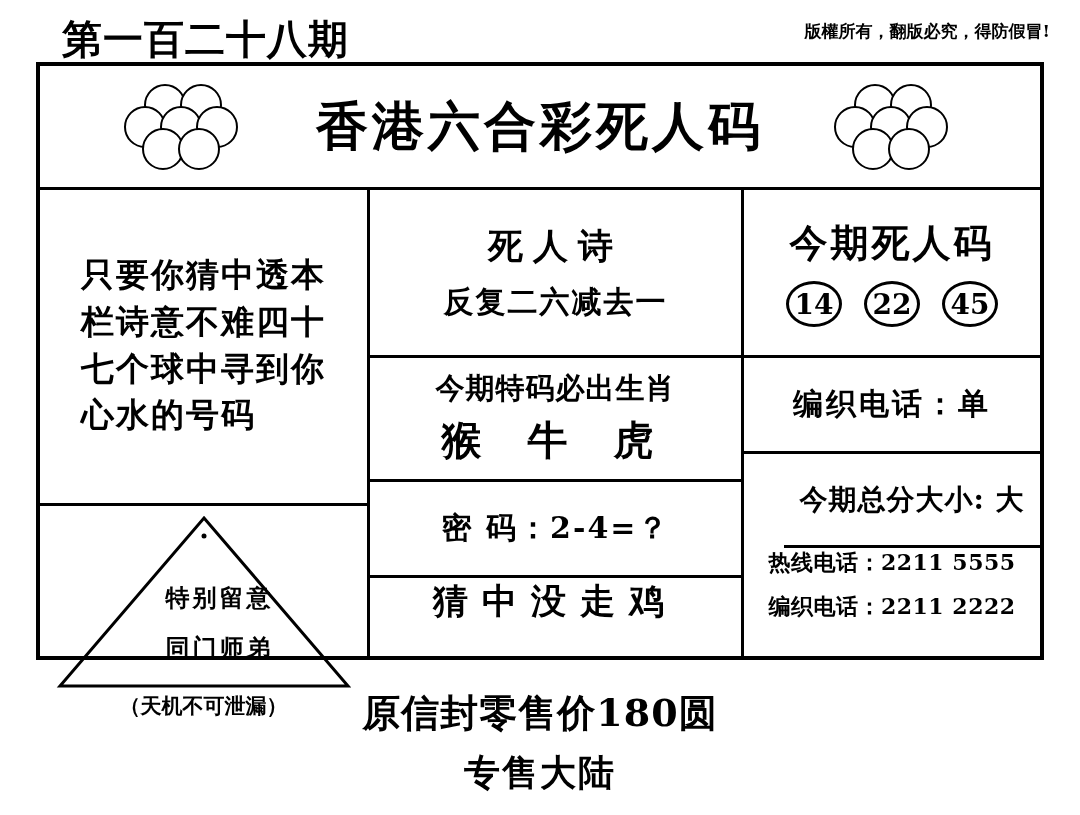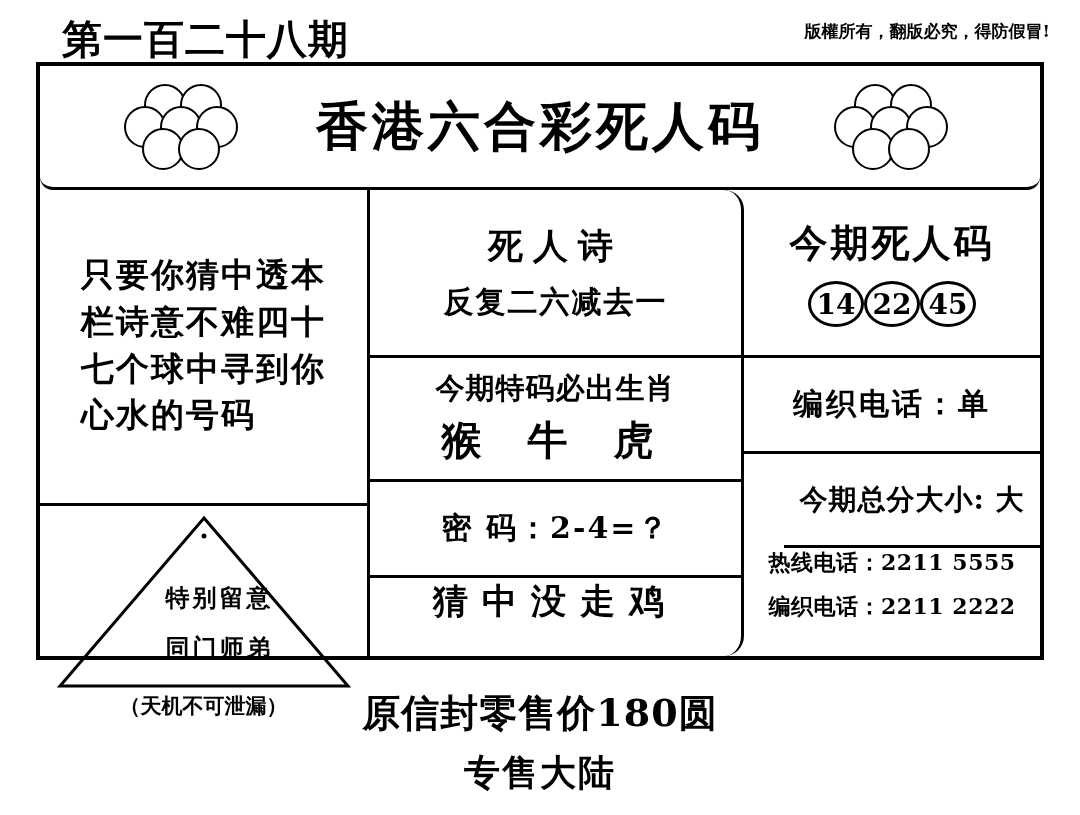--- a/index.html
+++ b/index.html
@@ -43,21 +43,20 @@
     width: 1008px; height: 598px;
     border: 4px solid #000;
     background: #fff;
   }
 
   
   .title-band {
     position: relative;
     height: 124px;
     border-bottom: 3px solid #000;
-    border-radius: 13px;
   }
   .title-text {
     position: absolute;
     left: 0; right: 0; top: 50%;
     transform: translateY(-50%);
     text-align: center;
     font-size: 52px;
     font-weight: bold;
     font-family: "DejaVu Serif", "Liberation Serif", serif;
     letter-spacing: 4px;
@@ -85,21 +84,21 @@
   .balls-cluster .b5 { left: 88px;  top: 22px; }
   .balls-cluster .b6 { left: 34px;  top: 44px; }
   .balls-cluster .b7 { left: 70px;  top: 44px; }
 
   
   .body-cols {
     display: flex;
     height: calc(598px - 124px - 8px);
   }
   .col-left   { width: 330px; border-right: 3px solid #000; position: relative; }
-  .col-mid    { width: 374px; border-right: 3px solid #000; position: relative; border-radius: 20px; }
+  .col-mid    { width: 374px; border-right: 3px solid #000; position: relative; }
   .col-right  { flex: 1; position: relative; border-radius: 27px; }
 
   .cell {
     border-bottom: 3px solid #000;
     position: relative;
   }
   .cell:last-child { border-bottom: none; }
 
   
   .poem {
@@ -149,21 +148,21 @@
   .mid-2 .h { font-size: 29px; font-weight: bold; font-family: "DejaVu Serif","Liberation Serif",serif; letter-spacing: 1px; }
   .mid-2 .z { font-size: 40px; font-weight: bold; font-family: "DejaVu Serif","Liberation Serif",serif; letter-spacing: 16px; margin-top: 4px; }
   .mid-3 { height: 96px; display: flex; align-items: center; justify-content: center; }
   .mid-3 .t { font-size: 30px; font-weight: bold; font-family: "DejaVu Serif","Liberation Serif",serif; letter-spacing: 2px; }
   .mid-4 { flex: 1; display: flex; align-items: center; justify-content: center; }
   .mid-4 .t { font-size: 35px; font-weight: bold; font-family: "DejaVu Serif","Liberation Serif",serif; letter-spacing: 14px; }
 
   
   .r-1 { height: 168px; display: flex; flex-direction: column; align-items: center; justify-content: center; }
   .r-1 .h { font-size: 38px; font-weight: bold; font-family: "DejaVu Serif","Liberation Serif",serif; letter-spacing: 3px; margin-bottom: 12px; }
-  .r-1 .nums { display: flex; }
+  .r-1 .nums { display: flex; gap: 22px; }
   .r-1 .num {
     width: 56px; height: 46px;
     border: 3px solid #000;
     border-radius: 50%;
     display: flex; align-items: center; justify-content: center;
     font-size: 28px; font-weight: bold;
     font-family: "DejaVu Serif","Liberation Serif",serif;
   }
   .r-2 { height: 96px; display: flex; align-items: center; justify-content: center; }
   .r-2 .t { font-size: 30px; font-weight: bold; font-family: "DejaVu Serif","Liberation Serif",serif; letter-spacing: 3px; }

